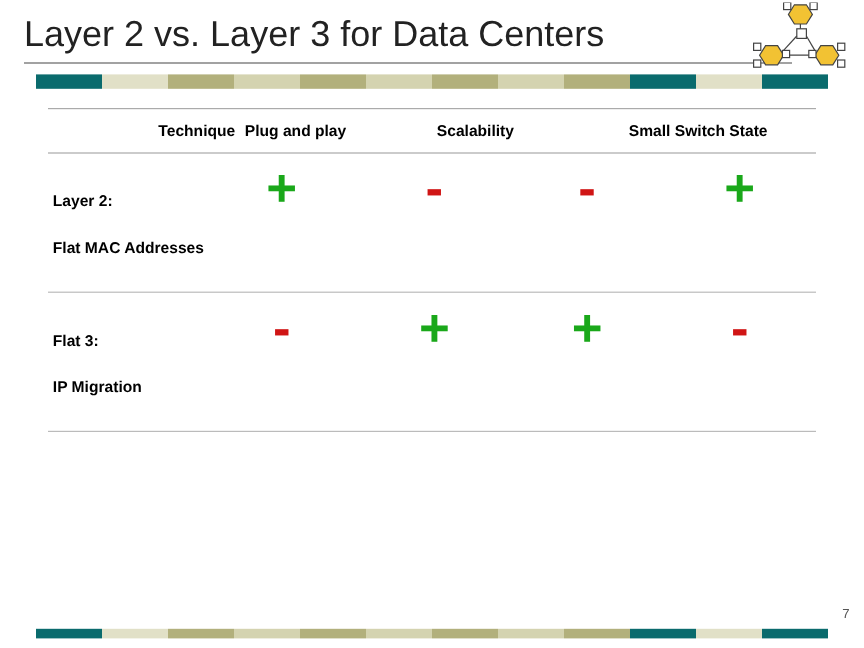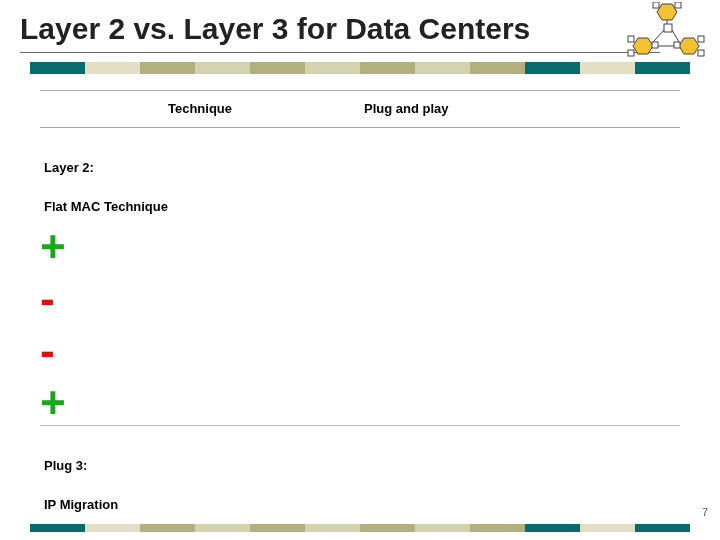--- a/index.html
+++ b/index.html
@@ -11,21 +11,21 @@
     font-family: Arial, Helvetica, sans-serif;
     overflow: hidden;
     position: relative;
   }
   .title {
     position: absolute;
     top: 12px;
     left: 20px;
     font-size: 30px;
     color: #222;
-    font-weight: 700;
+    font-weight: 400;
   }
   .title-underline {
     position: absolute;
     top: 52px;
     left: 20px;
     right: 60px;
     border-bottom: 1px solid #666;
   }
   
   .stripe {
@@ -73,33 +73,32 @@
   }
   .head-row {
     border-top: 1px solid #aaa;
     border-bottom: 1px solid #aaa;
     padding: 6px 0;
   }
   .body-row {
     border-bottom: 1px solid #bbb;
     min-height: 115px;
     position: relative;
-    flex-direction: column;
   }
   .cell {
     flex: 1;
     text-align: left;
     font-size: 13px;
     font-weight: 700;
     color: #000;
     padding: 4px 4px;
     line-height: 1.25;
   }
   .cell.first {
-    text-align: center;
+    text-align: right;
     padding-left: 4px;
   }
   .row-label {
     flex: 1;
     font-size: 13px;
     font-weight: 700;
     color: #000;
     text-align: left;
     padding-top: 30px;
     padding-left: 4px;
@@ -175,44 +174,46 @@
   <rect x="52" y="40" width="6" height="6" fill="#fff" stroke="#444"></rect>
 
   <line x1="36" y1="44" x2="52" y2="44" stroke="#444"></line>
 </svg>
 
 <div class="table">
 
   <div class="row head-row">
     <div class="cell first">Technique</div>
     <div class="cell">Plug and play</div>
+    <div class="cell">Scalability</div>
+    <div class="cell">Small Switch State</div>
   </div>
 
   <div class="row body-row">
     <div class="row-label">
       <span>Layer 2:</span><br><br>
-      <span>Flat MAC Technique</span>
+      <span>Flat MAC Addresses</span>
     </div>
     <div class="mark">
         <span class="plus">+</span>
       </div>
     <div class="mark">
         <span class="minus">-</span>
       </div>
     <div class="mark">
         <span class="minus">-</span>
       </div>
     <div class="mark">
         <span class="plus">+</span>
       </div>
   </div>
 
   <div class="row body-row">
     <div class="row-label">
-      <span>Plug 3:</span><br><br>
+      <span>Flat 3:</span><br><br>
       <span>IP Migration</span>
     </div>
     <div class="mark">
         <span class="minus">-</span>
       </div>
     <div class="mark">
         <span class="plus">+</span>
       </div>
     <div class="mark">
         <span class="plus">+</span>

